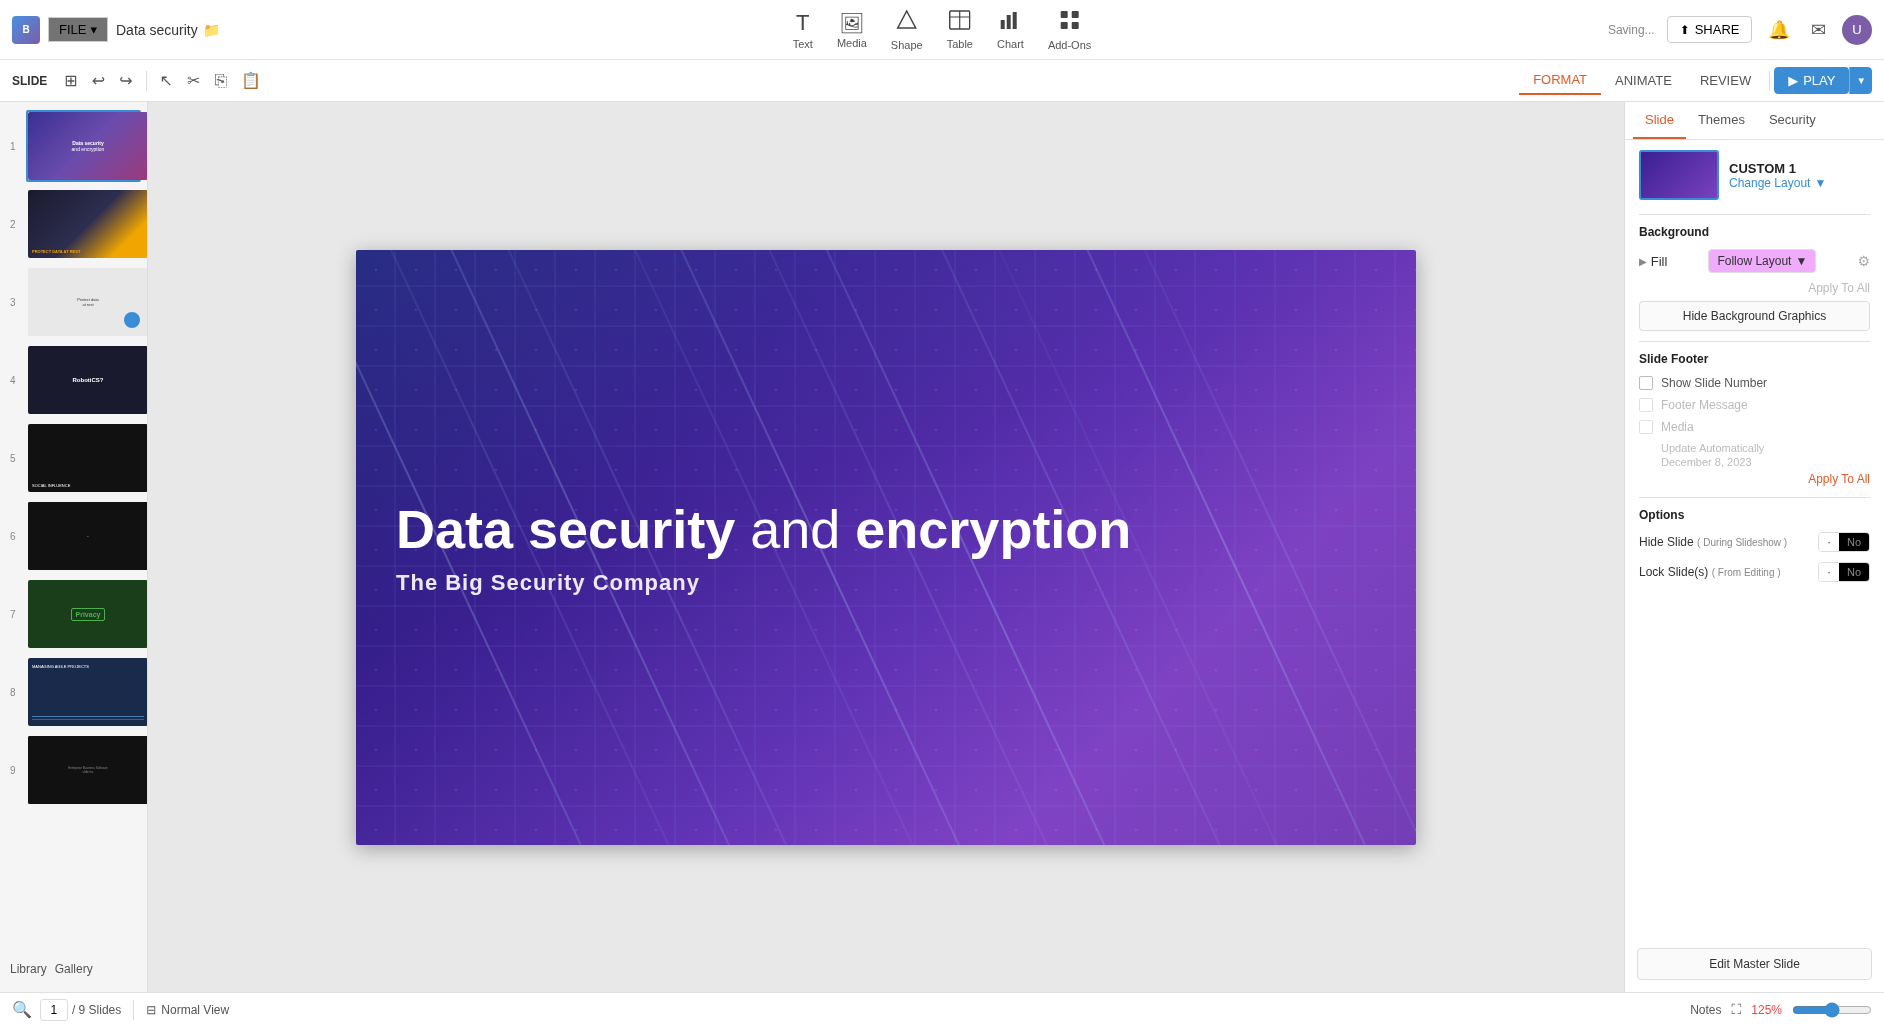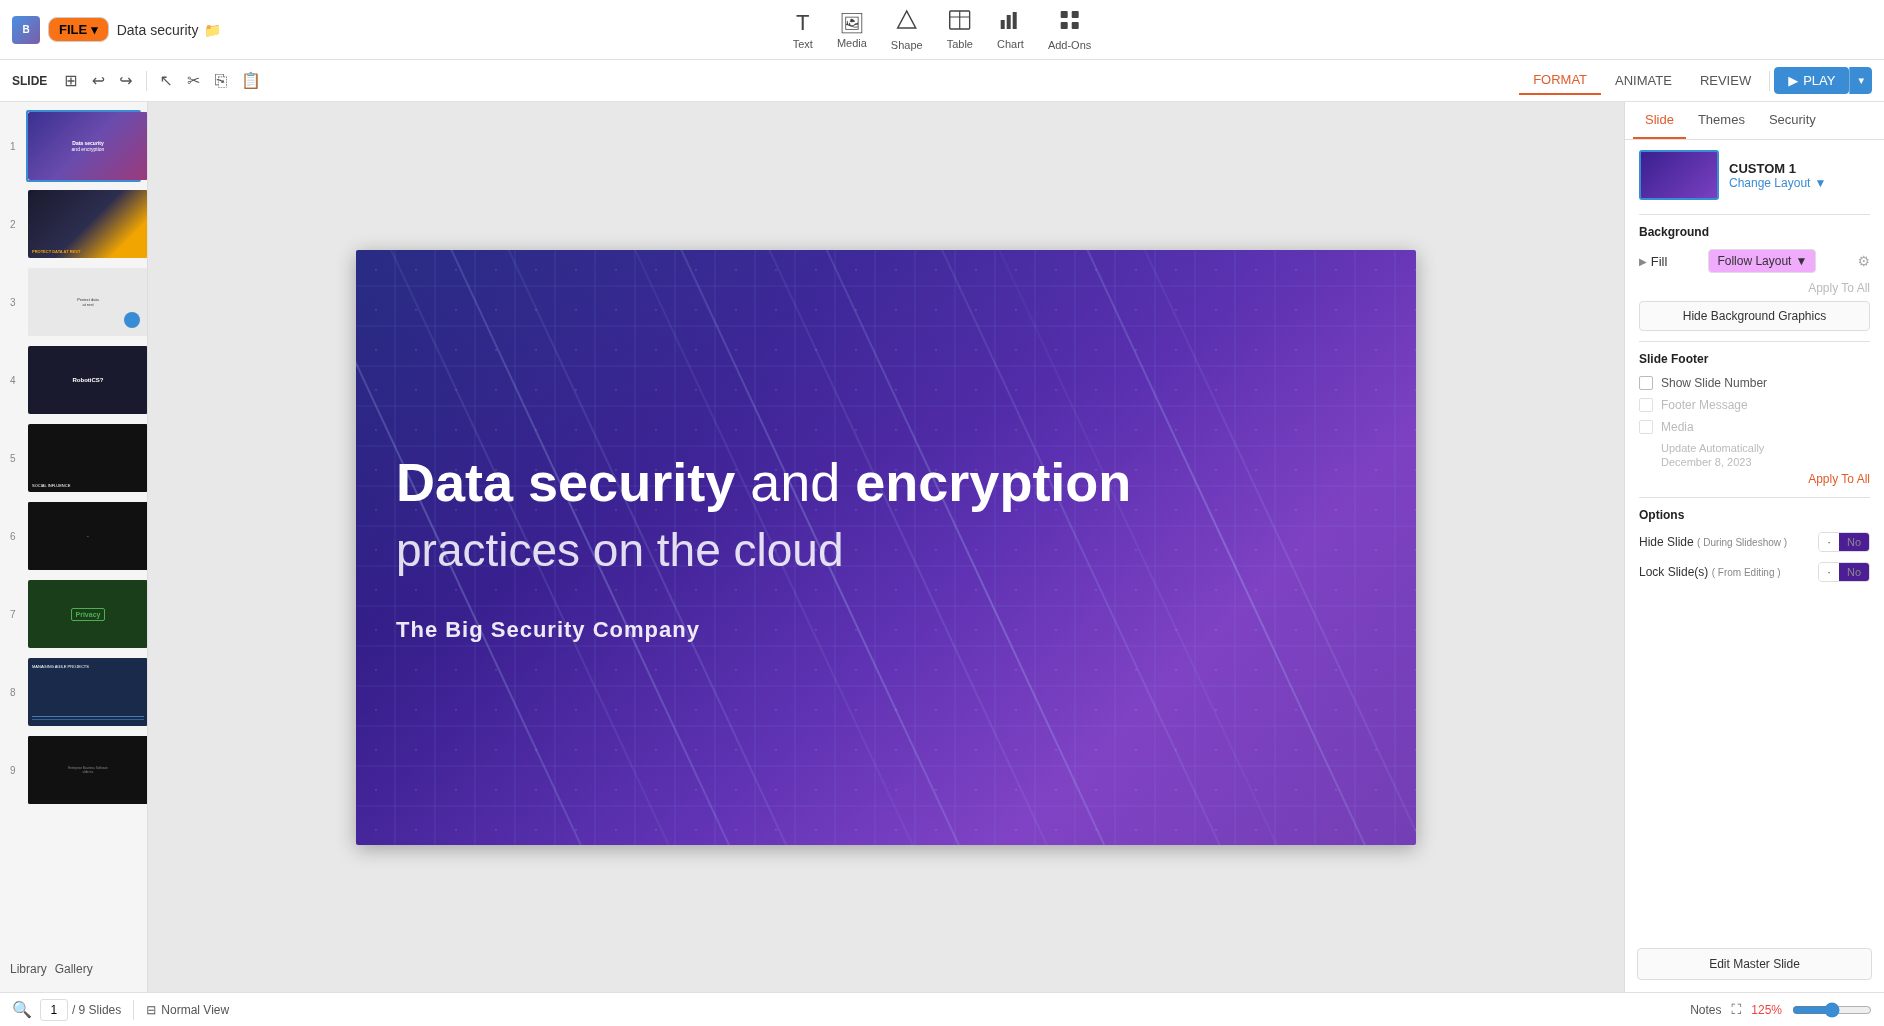--- a/index.html
+++ b/index.html
@@ -18,27 +18,27 @@
       z-index: 10;
     }
     .app-icon {
       width: 28px; height: 28px;
       background: linear-gradient(135deg, #4a90e2, #7b5ea7);
       border-radius: 4px;
       display: flex; align-items: center; justify-content: center;
       color: #fff; font-size: 12px; font-weight: bold;
     }
     .file-btn {
-      background: #f97316;
+      background: #737373;
       border: 1px solid #ccc;
-      border-radius: 9px;
+      border-radius: 0;
       padding: 4px 10px;
       font-size: 13px;
       cursor: pointer;
-      display: flex; align-items: center; gap: 4px; font-weight: bold;
+      display: flex; align-items: center; gap: 4px;
     }
     .doc-title {
       font-size: 14px;
       color: #333;
       display: flex; align-items: center; gap: 6px;
     }
     .doc-title span { font-weight: 500; }
     .folder-icon { color: #888; font-size: 14px; }
 
     
@@ -363,21 +363,21 @@
       display: flex; align-items: center; justify-content: space-between;
       margin-bottom: 10px;
     }
     .option-label { font-size: 12px; color: #333; }
     .option-label small { color: #888; }
     .toggle-group {
       display: flex; border: 1px solid #ddd; border-radius: 4px; overflow: hidden;
     }
     .toggle-opt {
       padding: 3px 8px; font-size: 11px; cursor: pointer;
-      background: #4c1d95; border: none; color: #888;
+      background: #000000; border: none; color: #888;
     }
     .toggle-opt.active { background: #fff; color: #333; }
 
     
     .edit-master-btn {
       margin: 12px; padding: 8px;
       border: 1px solid #ddd; border-radius: 4px;
       background: #fafafa; font-size: 12px; color: #333;
       cursor: pointer; text-align: center; width: calc(100% - 24px);
     }
@@ -494,20 +494,30 @@
           <rect x="2" y="2" width="7" height="7" rx="1" fill="#444"></rect>
           <rect x="13" y="2" width="7" height="7" rx="1" fill="#444"></rect>
           <rect x="2" y="13" width="7" height="7" rx="1" fill="#444"></rect>
           <rect x="13" y="13" width="7" height="7" rx="1" fill="#444"></rect>
         </svg>
       </span>
       <span class="tool-label">Add-Ons</span>
     </div>
   </div>
 
+  <div class="top-right">
+    <span class="saving-text">Saving...</span>
+    <button class="share-btn">
+      <span style="font-size:12px;">⬆</span>
+      <span>SHARE</span>
+    </button>
+    <button class="top-icon-btn">🔔</button>
+    <button class="top-icon-btn">✉</button>
+    <div class="avatar">U</div>
+  </div>
 </div>
 
 <div class="second-bar">
   <span class="slide-label">SLIDE</span>
   <button class="toolbar-btn">⊞</button>
   <button class="toolbar-btn">↩</button>
   <button class="toolbar-btn">↪</button>
   <div class="toolbar-separator"></div>
   <button class="toolbar-btn">↖</button>
   <button class="toolbar-btn">✂</button>
@@ -645,21 +655,20 @@
         </div>
 
         <div style="position:absolute;inset:0;z-index:1;background-image:radial-gradient(circle, rgba(200,220,255,0.12) 1px, transparent 1px);background-size:40px 40px;"></div>
       </div>
       <div class="slide-content">
         <div class="slide-title">
           <span class="bold">Data security</span>
           <span class="light"> and </span>
           <span class="bold">encryption</span>
         </div>
-        <div class="slide-subtitle">practices on the cloud</div>
         <div class="slide-company">The Big Security Company</div>
       </div>
     </div>
   </div>
 
   <div class="right-panel">
     <div class="right-top-tabs">
       <button class="right-tab active">Slide</button>
       <button class="right-tab">Themes</button>
       <button class="right-tab">Security</button>

